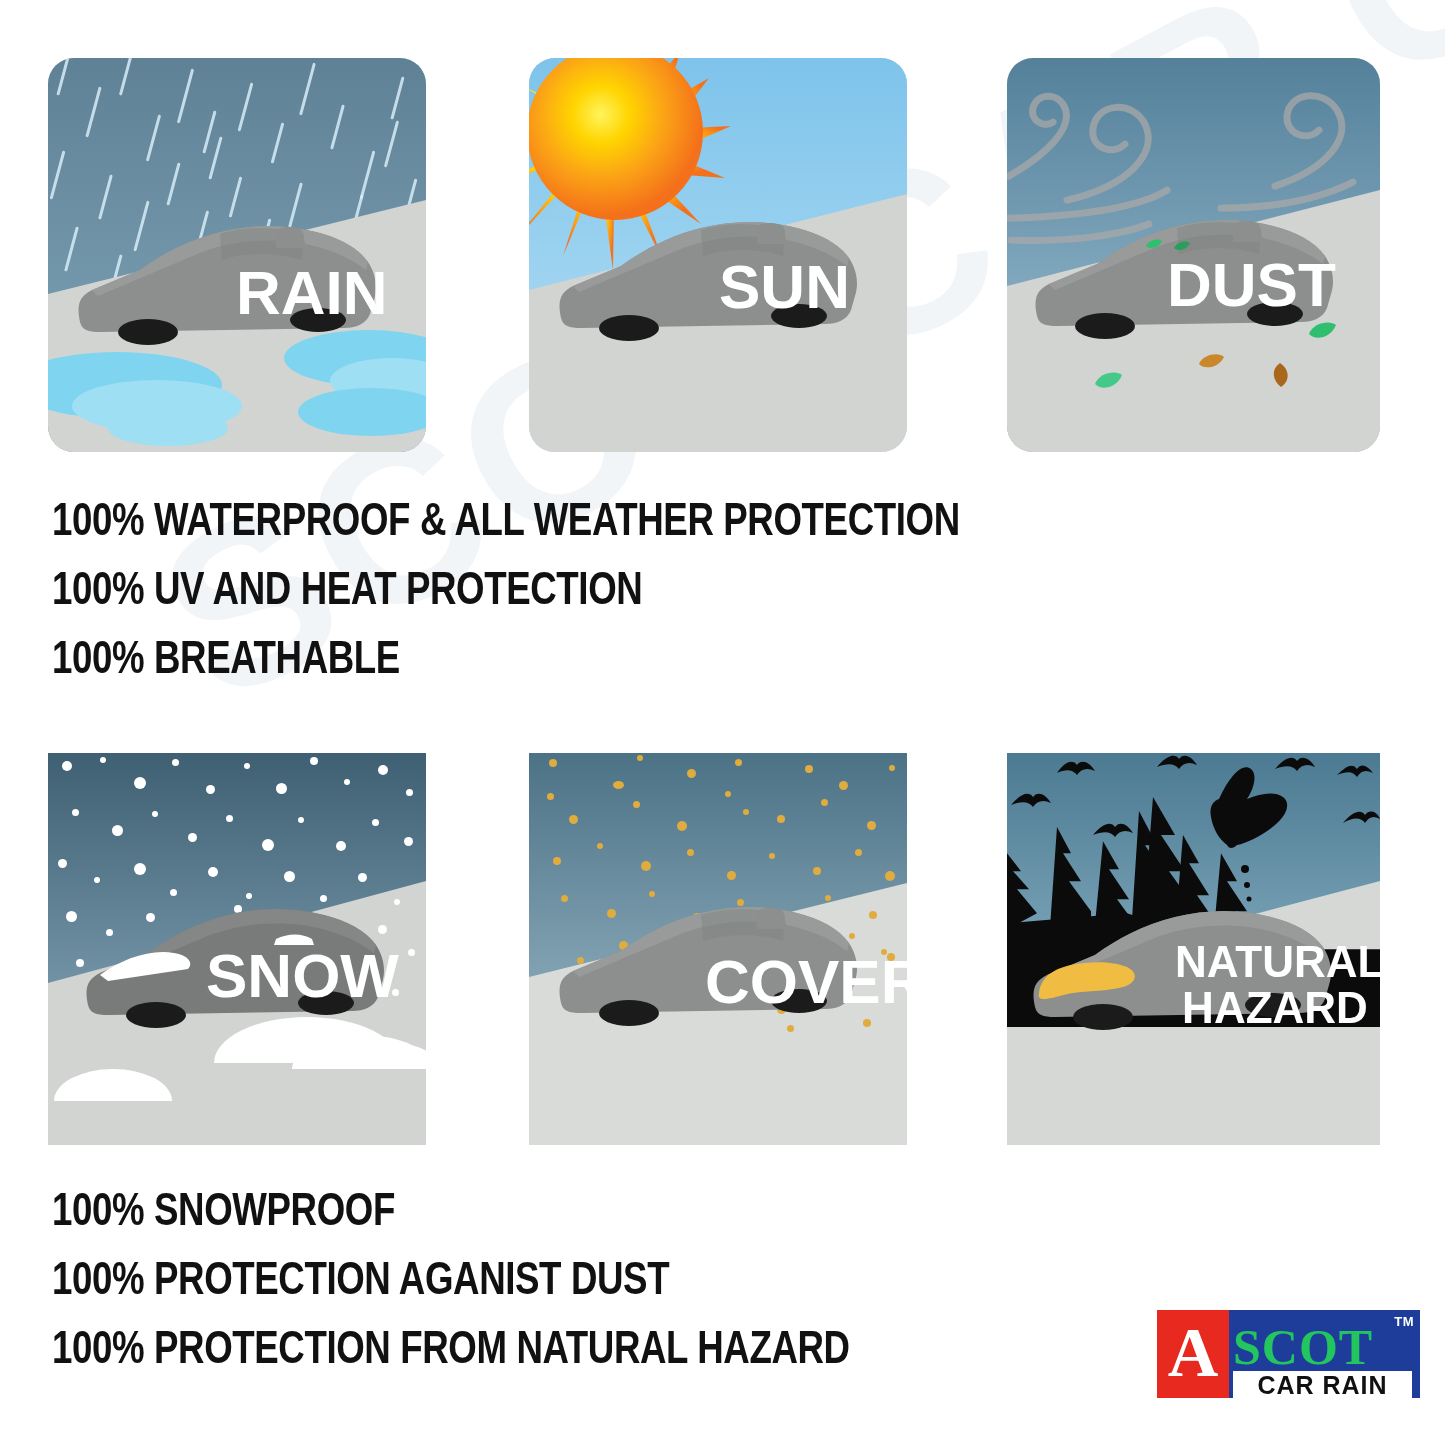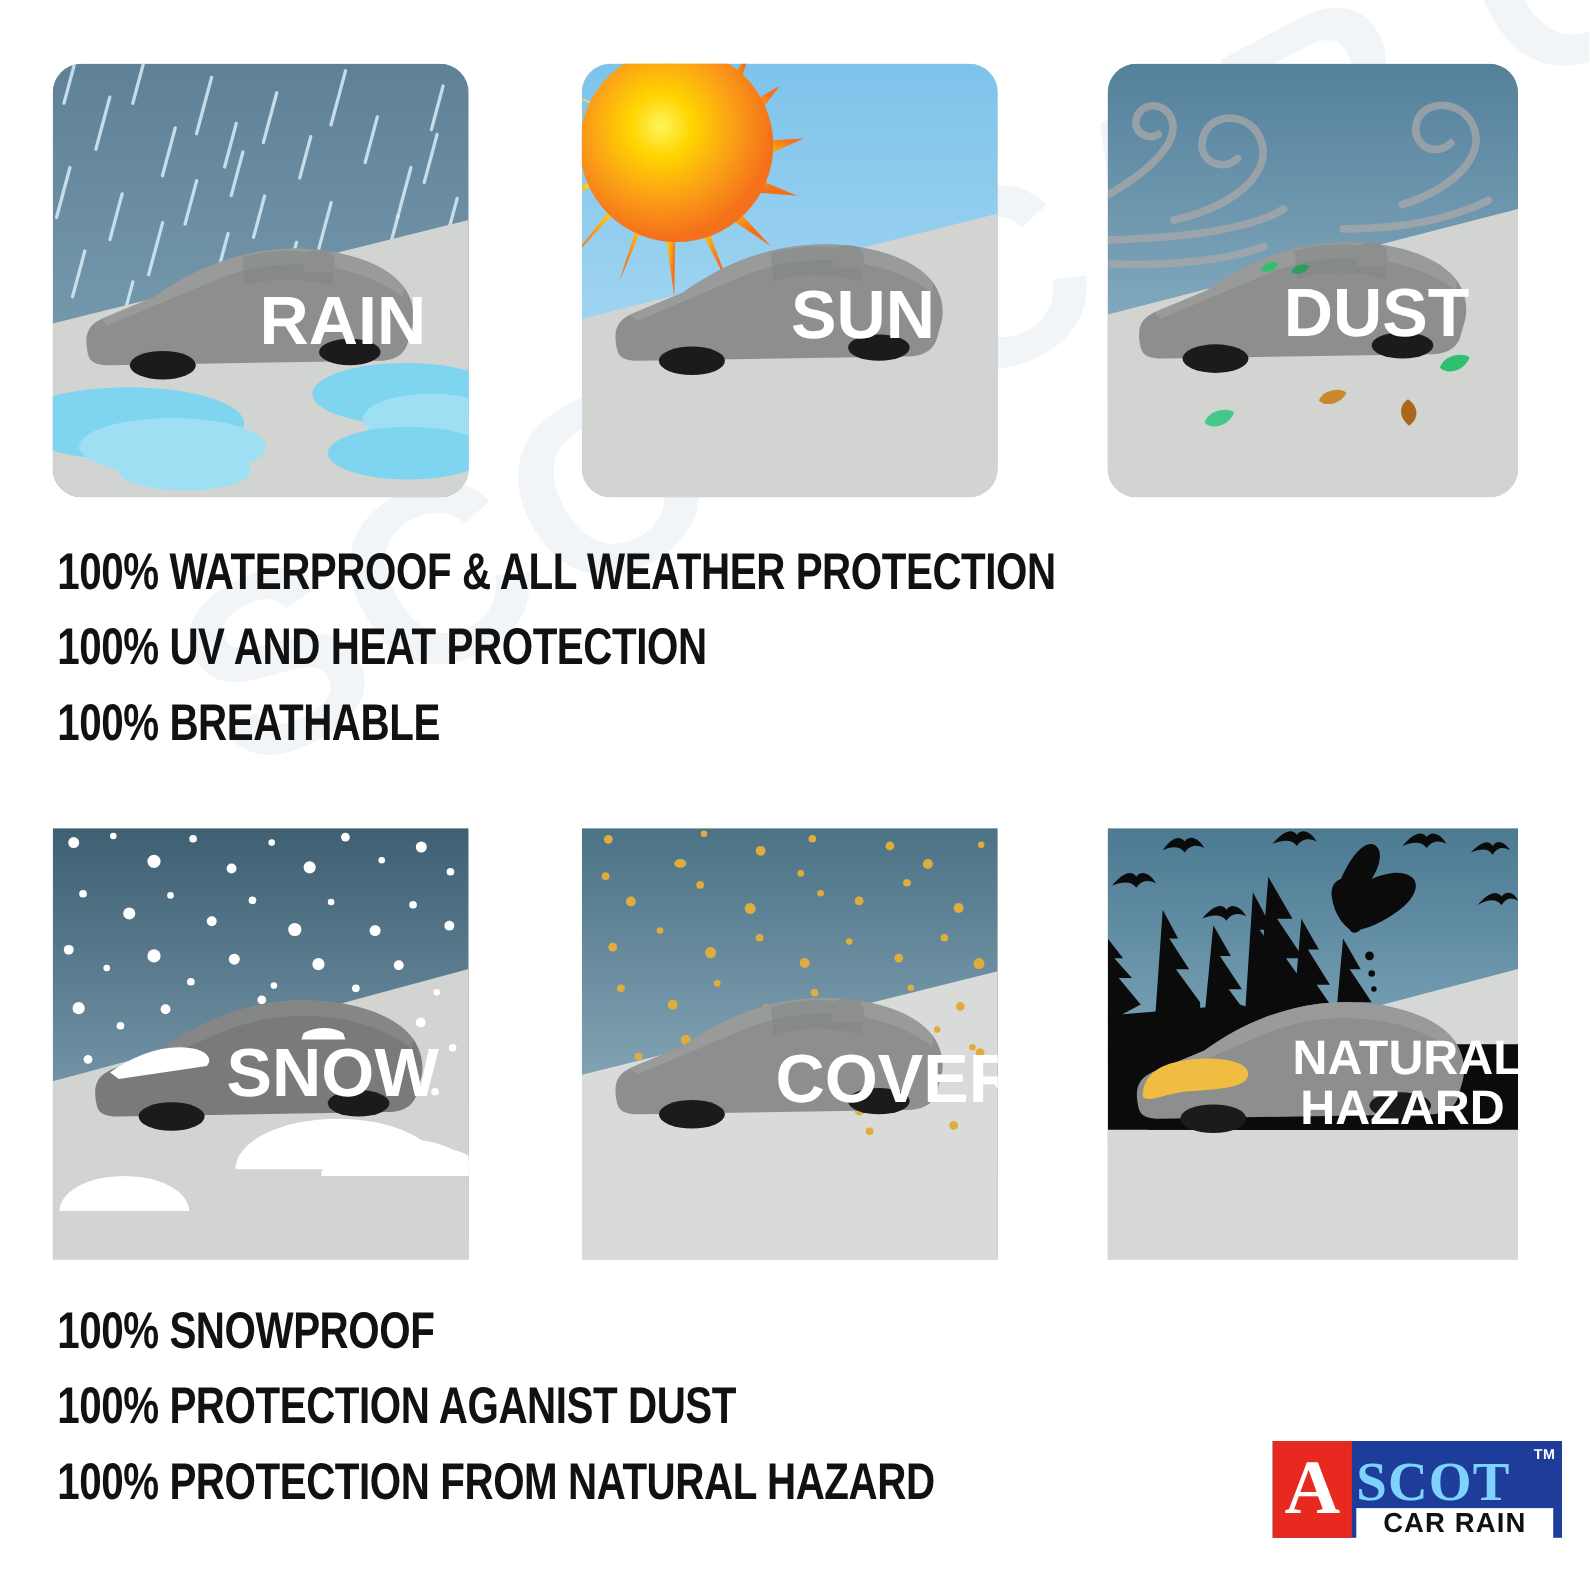--- a/index.html
+++ b/index.html
@@ -161,21 +161,21 @@
     font-weight: 700;
     line-height: 1;
     margin-top: -2px;
   }
   .logo-right {
     flex: 1; position: relative;
     display: flex; flex-direction: column; justify-content: center;
     padding-left: 4px;
   }
   .logo-scot {
-    color: #7dd3fc;
+    color: #22c55e;
     font-family: "Liberation Serif", serif;
     font-size: 50px;
     font-weight: 700;
     letter-spacing: 1px;
     line-height: 0.92;
     margin-top: 16px;
   }
   .logo-tm {
     position: absolute; right: 6px; top: 4px;
     color: #ffffff; font-size: 13px; font-weight: 700;

